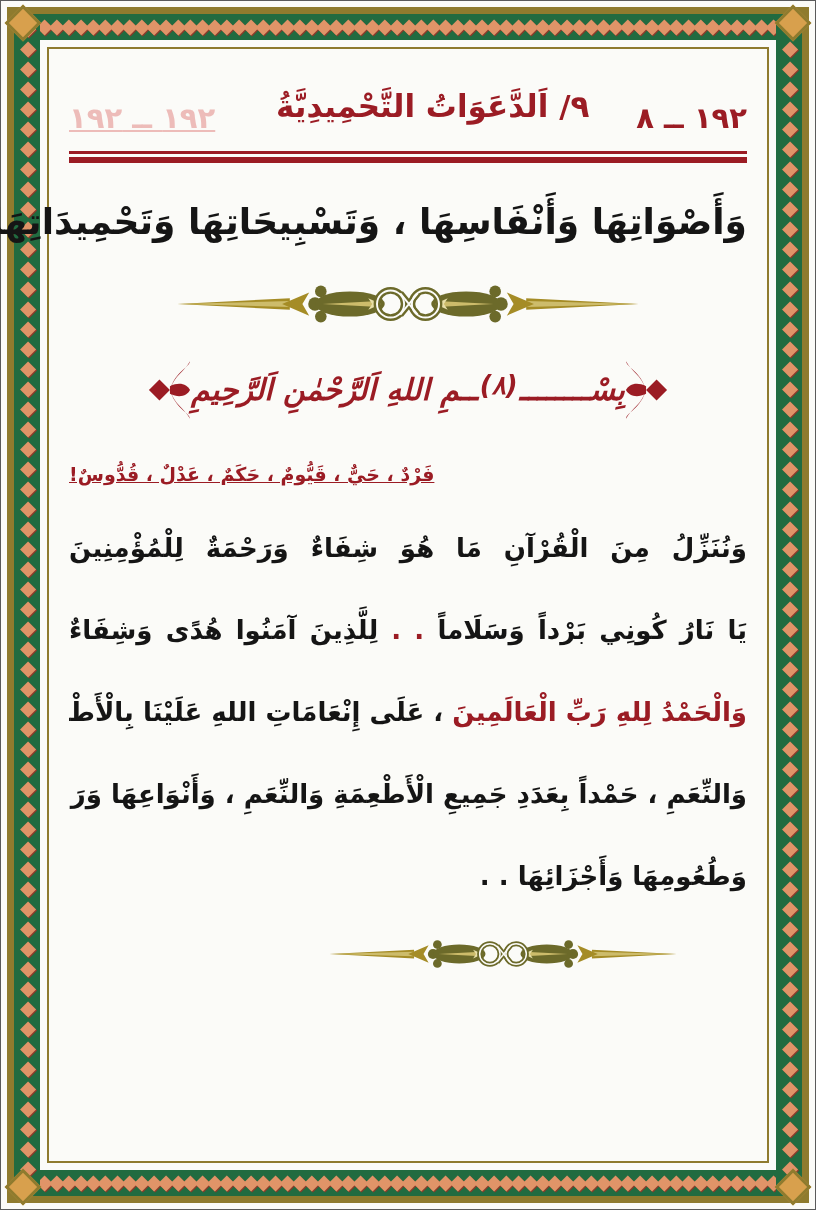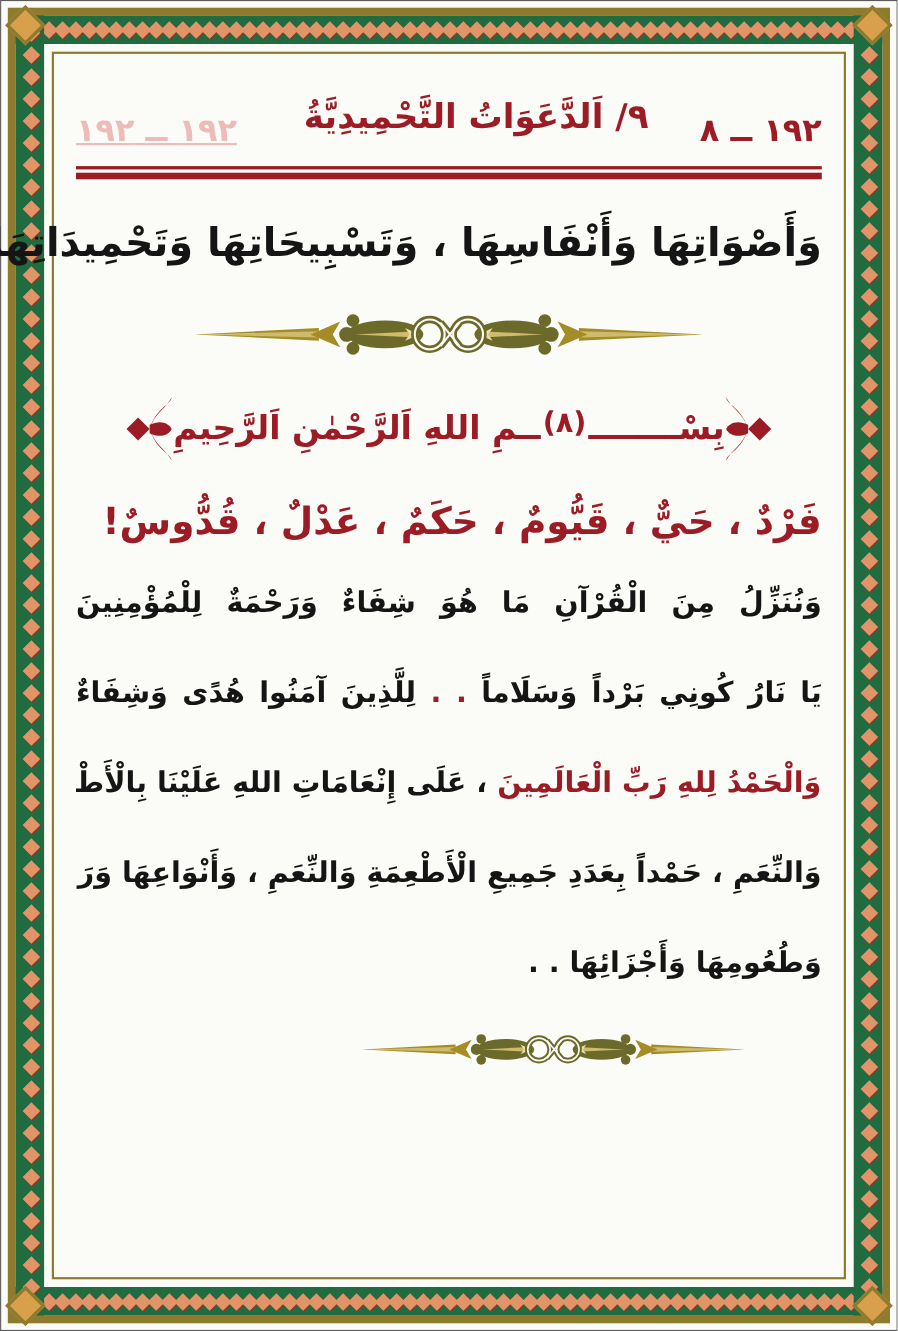--- a/index.html
+++ b/index.html
@@ -38,25 +38,25 @@
   .page-title{color:var(--accent-red);font-weight:bold;font-size:31px;white-space:nowrap;
         line-height:58px;margin-left:14px;}
   .watermark{color:var(--faded-red);font-weight:bold;font-size:29px;white-space:nowrap;text-decoration:underline;}
   .red-rule{margin-top:16px;height:3px;border-top:3px solid var(--accent-red);
         border-bottom:6px solid var(--accent-red);}
   .intro-line{margin-top:30px;height:64px;line-height:58px;text-align:center;
         color:var(--text-black);font-weight:bold;font-size:36px;white-space:nowrap;}
   .divider{display:block;margin:16px auto 0 auto;}
   .divider-bottom{margin:12px auto 0 auto;transform:translateX(95px);} 
   .basmala-row{margin-top:10px;height:90px;display:flex;align-items:center;
-        justify-content:center;color:var(--accent-red);}
+        justify-content:center;color:var(--accent-red);font-style:italic;}
   .basmala-text{font-size:30px;font-weight:bold;white-space:nowrap;line-height:90px;}
   .basmala-num{font-size:26px;font-weight:bold;padding:0 2px;position:relative;top:-6px;}
-  .names-line{margin-top:10px;height:58px;line-height:58px;text-align:right;
-        color:var(--accent-red);font-weight:bold;font-size:34px;white-space:nowrap;}
+  .names-line{margin-top:10px;height:58px;line-height:58px;text-align:left;
+        color:var(--accent-red);font-weight:bold;font-size:19px;white-space:nowrap;text-decoration:underline;}
   .body-block{margin-top:4px;}
   .bline{height:82px;line-height:82px;font-size:26px;font-weight:bold;
         color:var(--text-black);text-align:justify;text-align-last:justify;
         overflow:hidden;white-space:nowrap;}
   .bline.last{text-align:right;text-align-last:right;}
   .red-seg{color:var(--accent-red);}
   .flip{transform:scaleX(-1);}
 </style>
 </head>
 <body>

